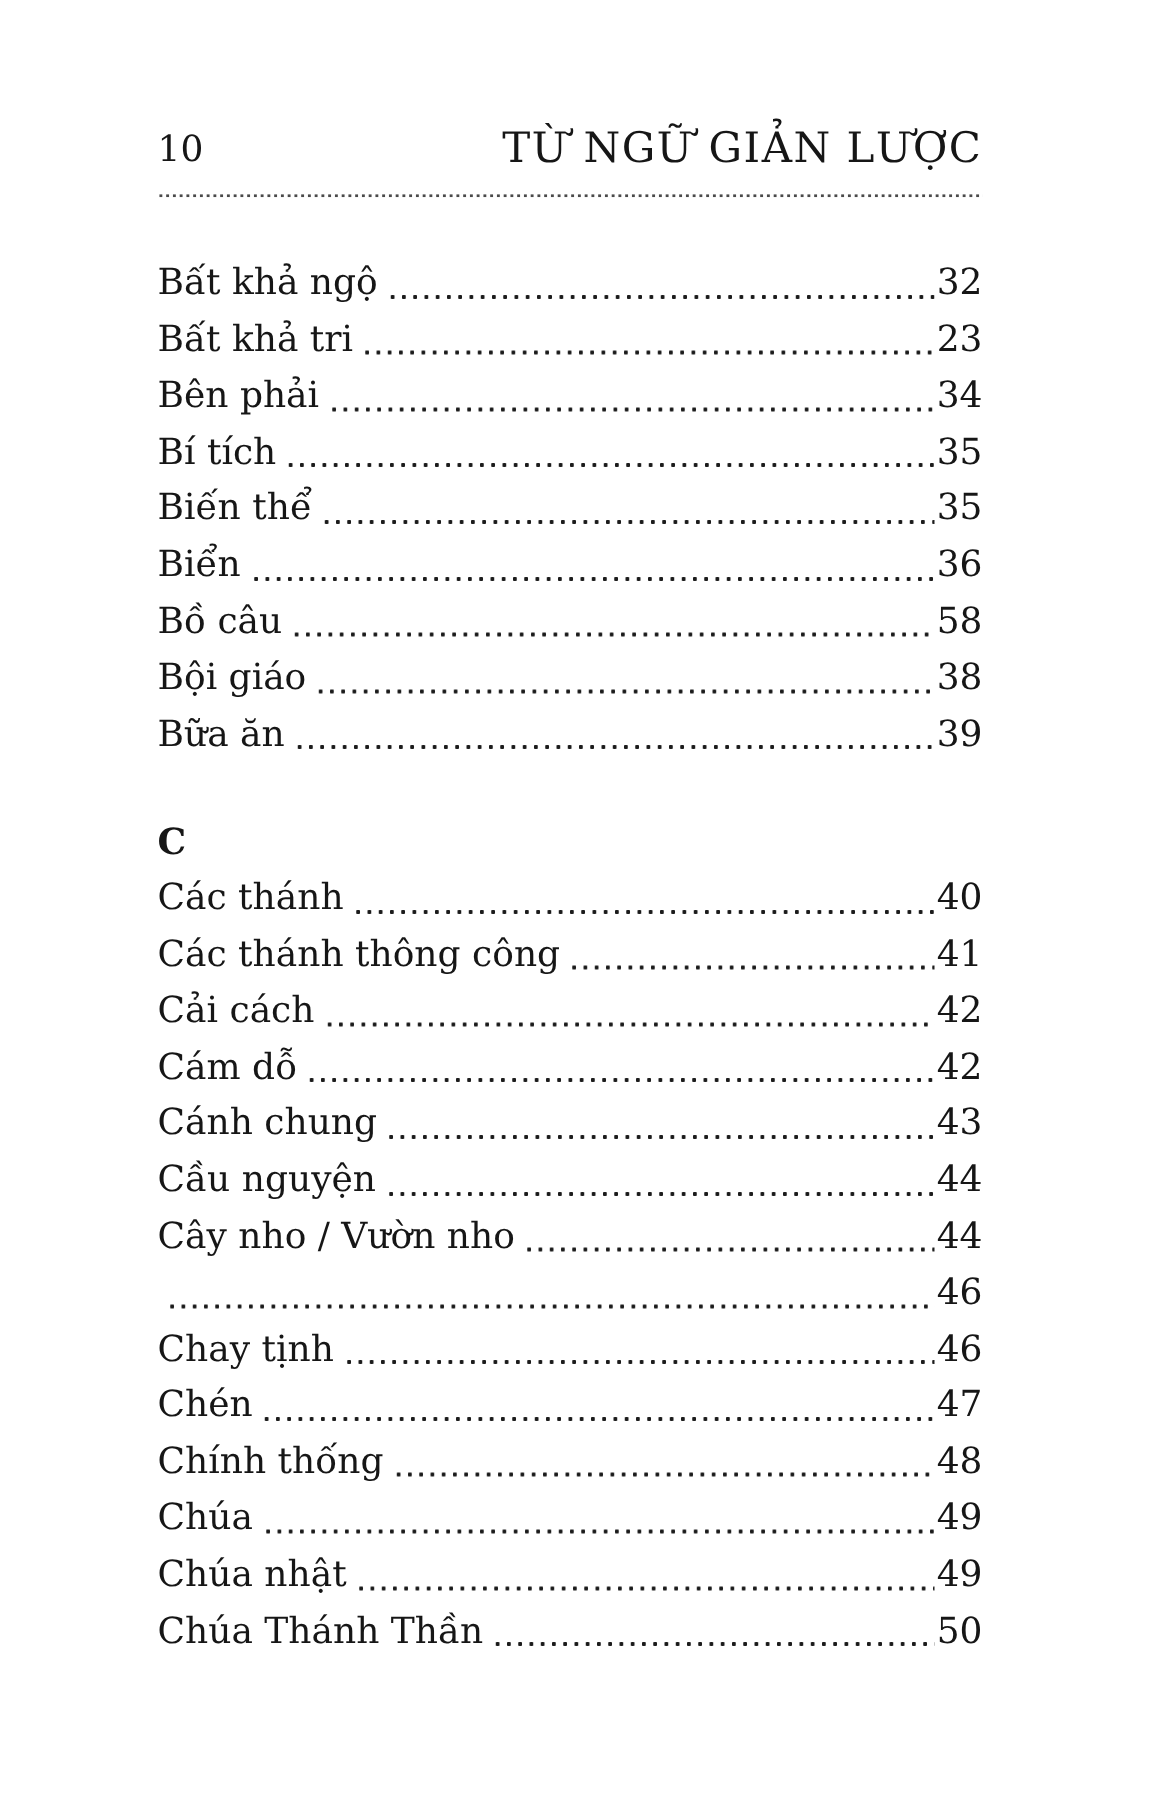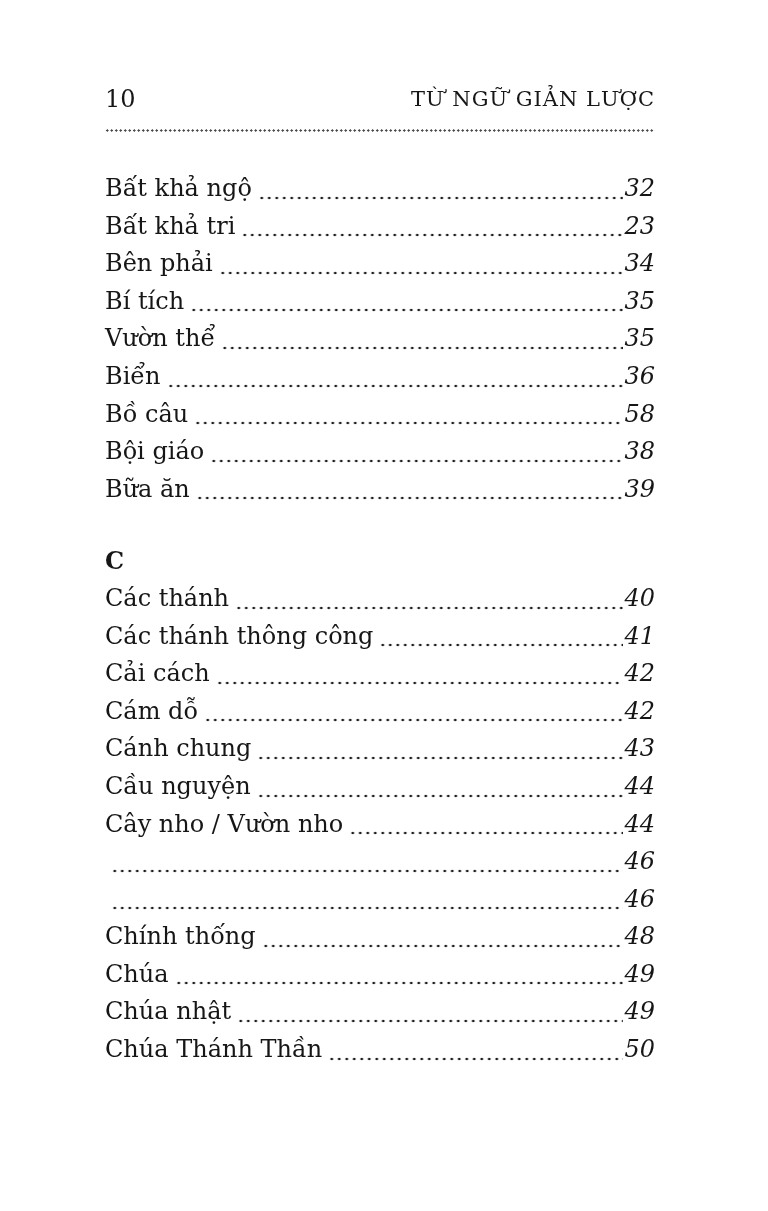--- a/index.html
+++ b/index.html
@@ -22,21 +22,21 @@
     margin-top: 84px;
     display: flex;
     justify-content: space-between;
     align-items: center;
     line-height: 30px;
   }
   .folio {
     font-size: 24px;
   }
   .running-head {
-    font-size: 21px;
+    font-size: 28px;
     letter-spacing: 1px;
   }
   .rule {
     margin-top: 15px;
     height: 3px;
     background-image: radial-gradient(circle, #4a4a4a 1px, rgba(0,0,0,0) 1.2px);
     background-size: 4.5px 3px;
     background-repeat: repeat-x;
     background-position: left center;
   }
@@ -67,21 +67,20 @@
     margin-right: 1px;
     background-image: radial-gradient(circle, #1c1c1c 1.3px, rgba(0,0,0,0) 1.6px);
     background-size: 7.5px 4px;
     background-repeat: repeat-x;
     background-position: left bottom 8px;
   }
   .toc-pagenum {
     white-space: nowrap;
     line-height: 37.6px;
     text-align: right;
-    font-style: italic;
   }
 </style>
 </head>
 <body>
 
 <div class="page">
   <div class="header">
     <span class="folio">10</span>
     <span class="running-head">TỪ NGỮ GIẢN LƯỢC</span>
   </div>
@@ -102,21 +101,21 @@
           <span class="toc-label">Bên phải</span>
           <span class="leader"></span>
           <span class="toc-pagenum">34</span>
         </div>
         <div class="toc-row">
           <span class="toc-label">Bí tích</span>
           <span class="leader"></span>
           <span class="toc-pagenum">35</span>
         </div>
         <div class="toc-row">
-          <span class="toc-label">Vườn thể</span>
+          <span class="toc-label">Biến thể</span>
           <span class="leader"></span>
           <span class="toc-pagenum">35</span>
         </div>
         <div class="toc-row">
           <span class="toc-label">Biển</span>
           <span class="leader"></span>
           <span class="toc-pagenum">36</span>
         </div>
         <div class="toc-row">
           <span class="toc-label">Bồ câu</span>
@@ -169,22 +168,28 @@
         <div class="toc-row">
           <span class="toc-label">Cây nho / Vườn nho</span>
           <span class="leader"></span>
           <span class="toc-pagenum">44</span>
         </div>
         <div class="toc-row">
           <span class="leader"></span>
           <span class="toc-pagenum">46</span>
         </div>
         <div class="toc-row">
+          <span class="toc-label">Chay tịnh</span>
           <span class="leader"></span>
           <span class="toc-pagenum">46</span>
+        </div>
+        <div class="toc-row">
+          <span class="toc-label">Chén</span>
+          <span class="leader"></span>
+          <span class="toc-pagenum">47</span>
         </div>
         <div class="toc-row">
           <span class="toc-label">Chính thống</span>
           <span class="leader"></span>
           <span class="toc-pagenum">48</span>
         </div>
         <div class="toc-row">
           <span class="toc-label">Chúa</span>
           <span class="leader"></span>
           <span class="toc-pagenum">49</span>

